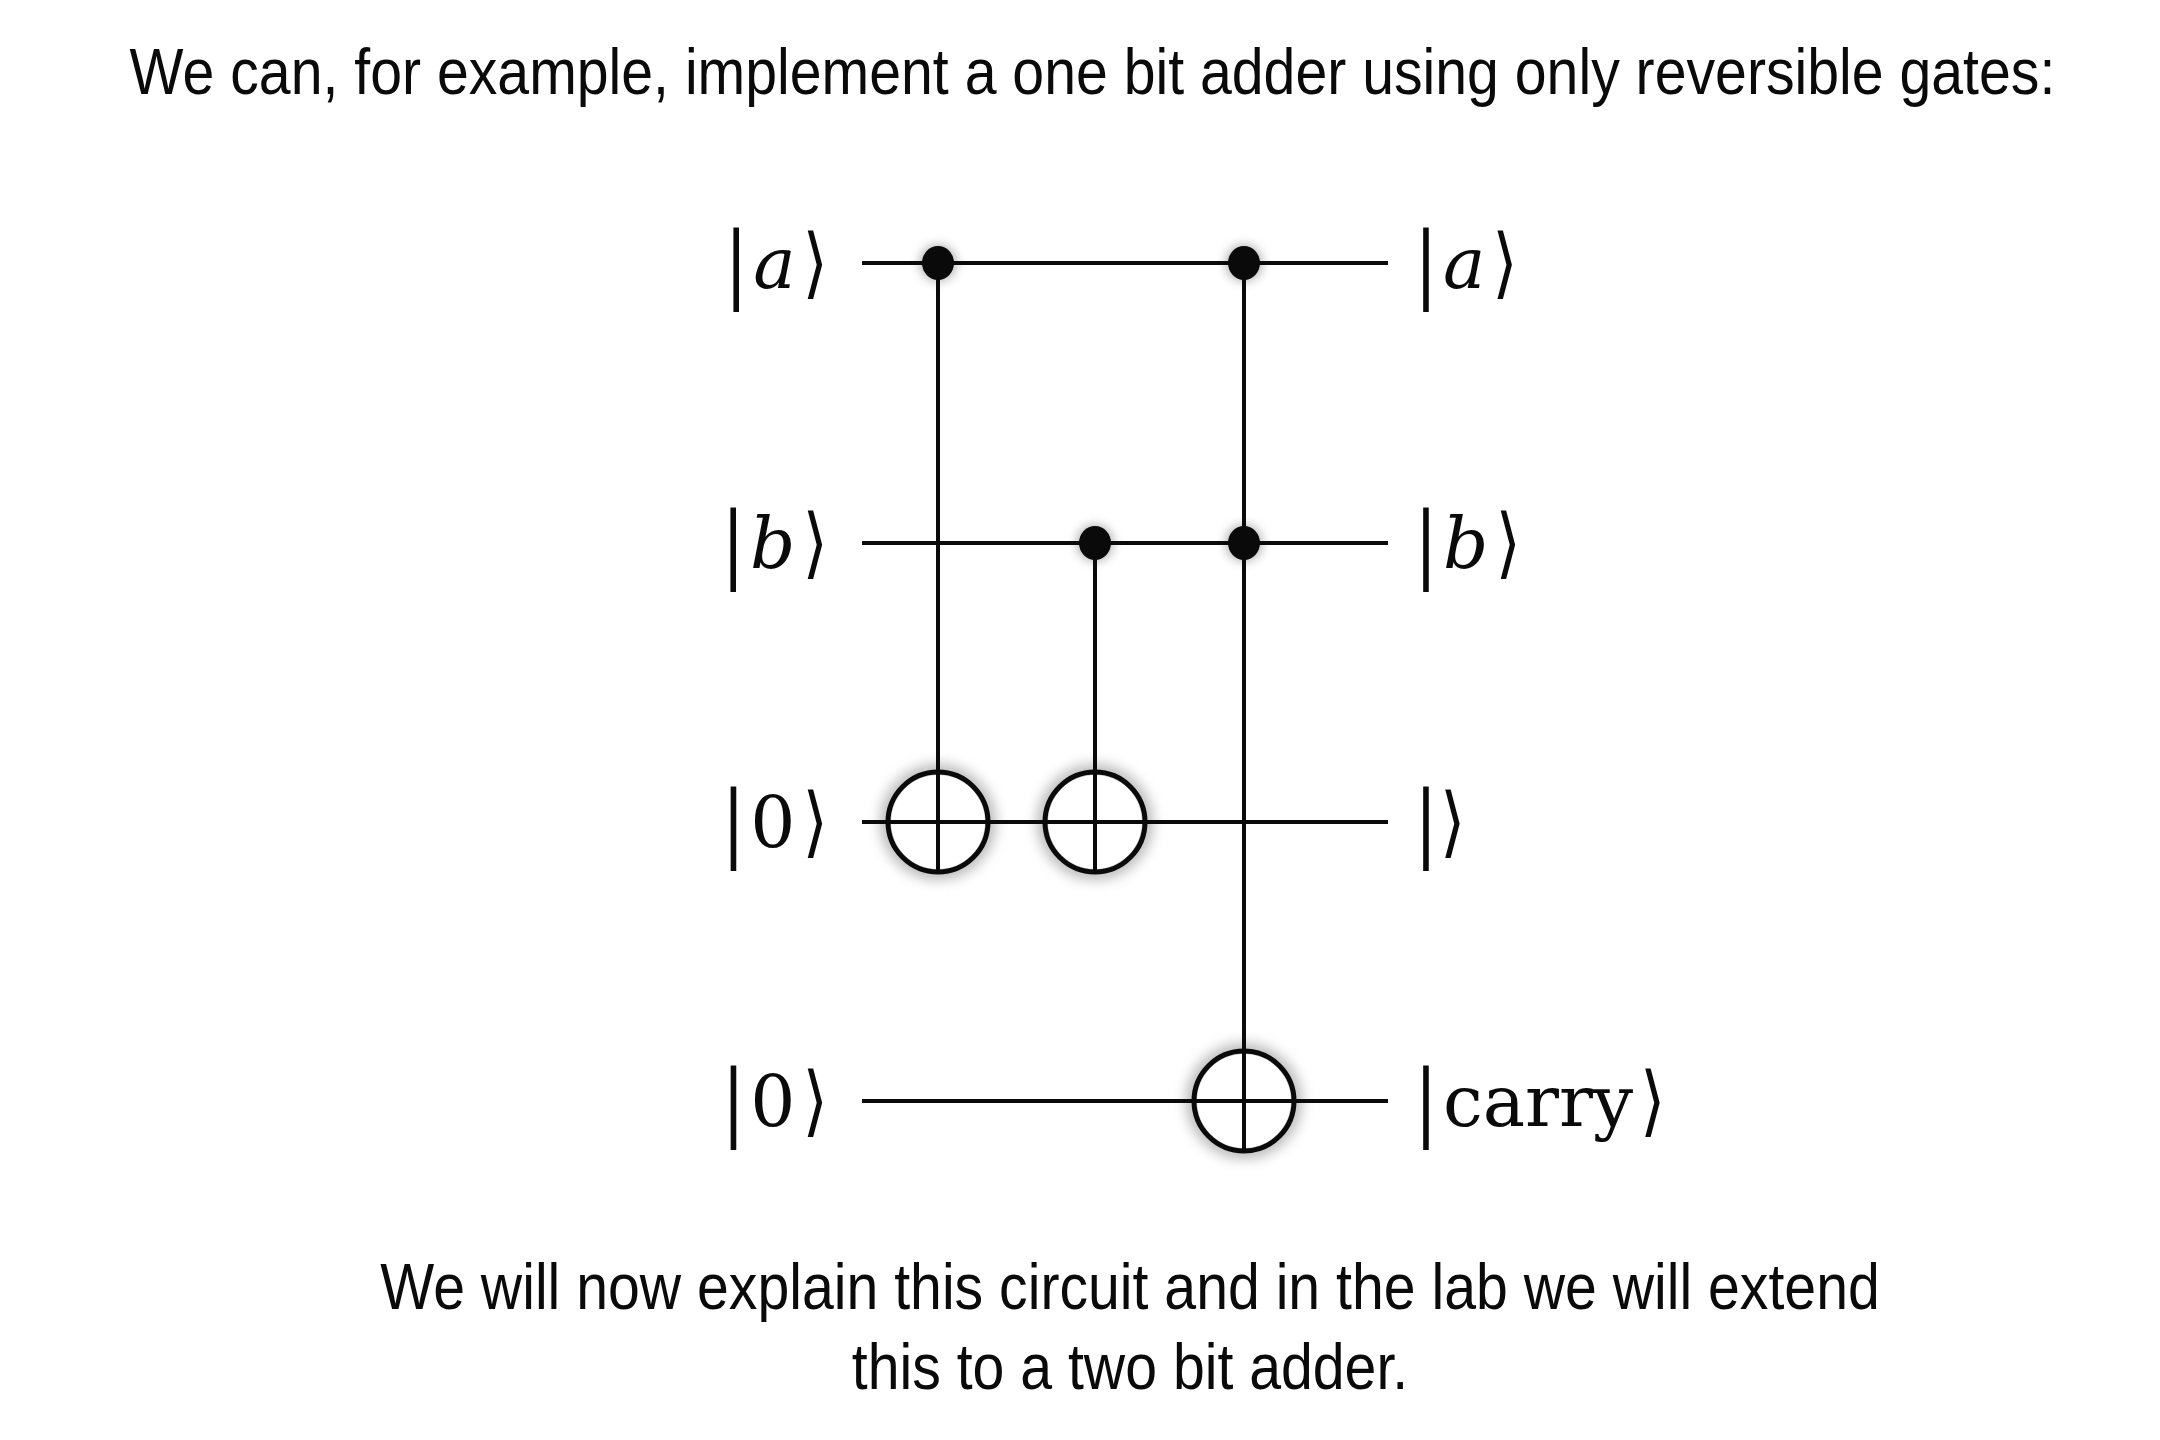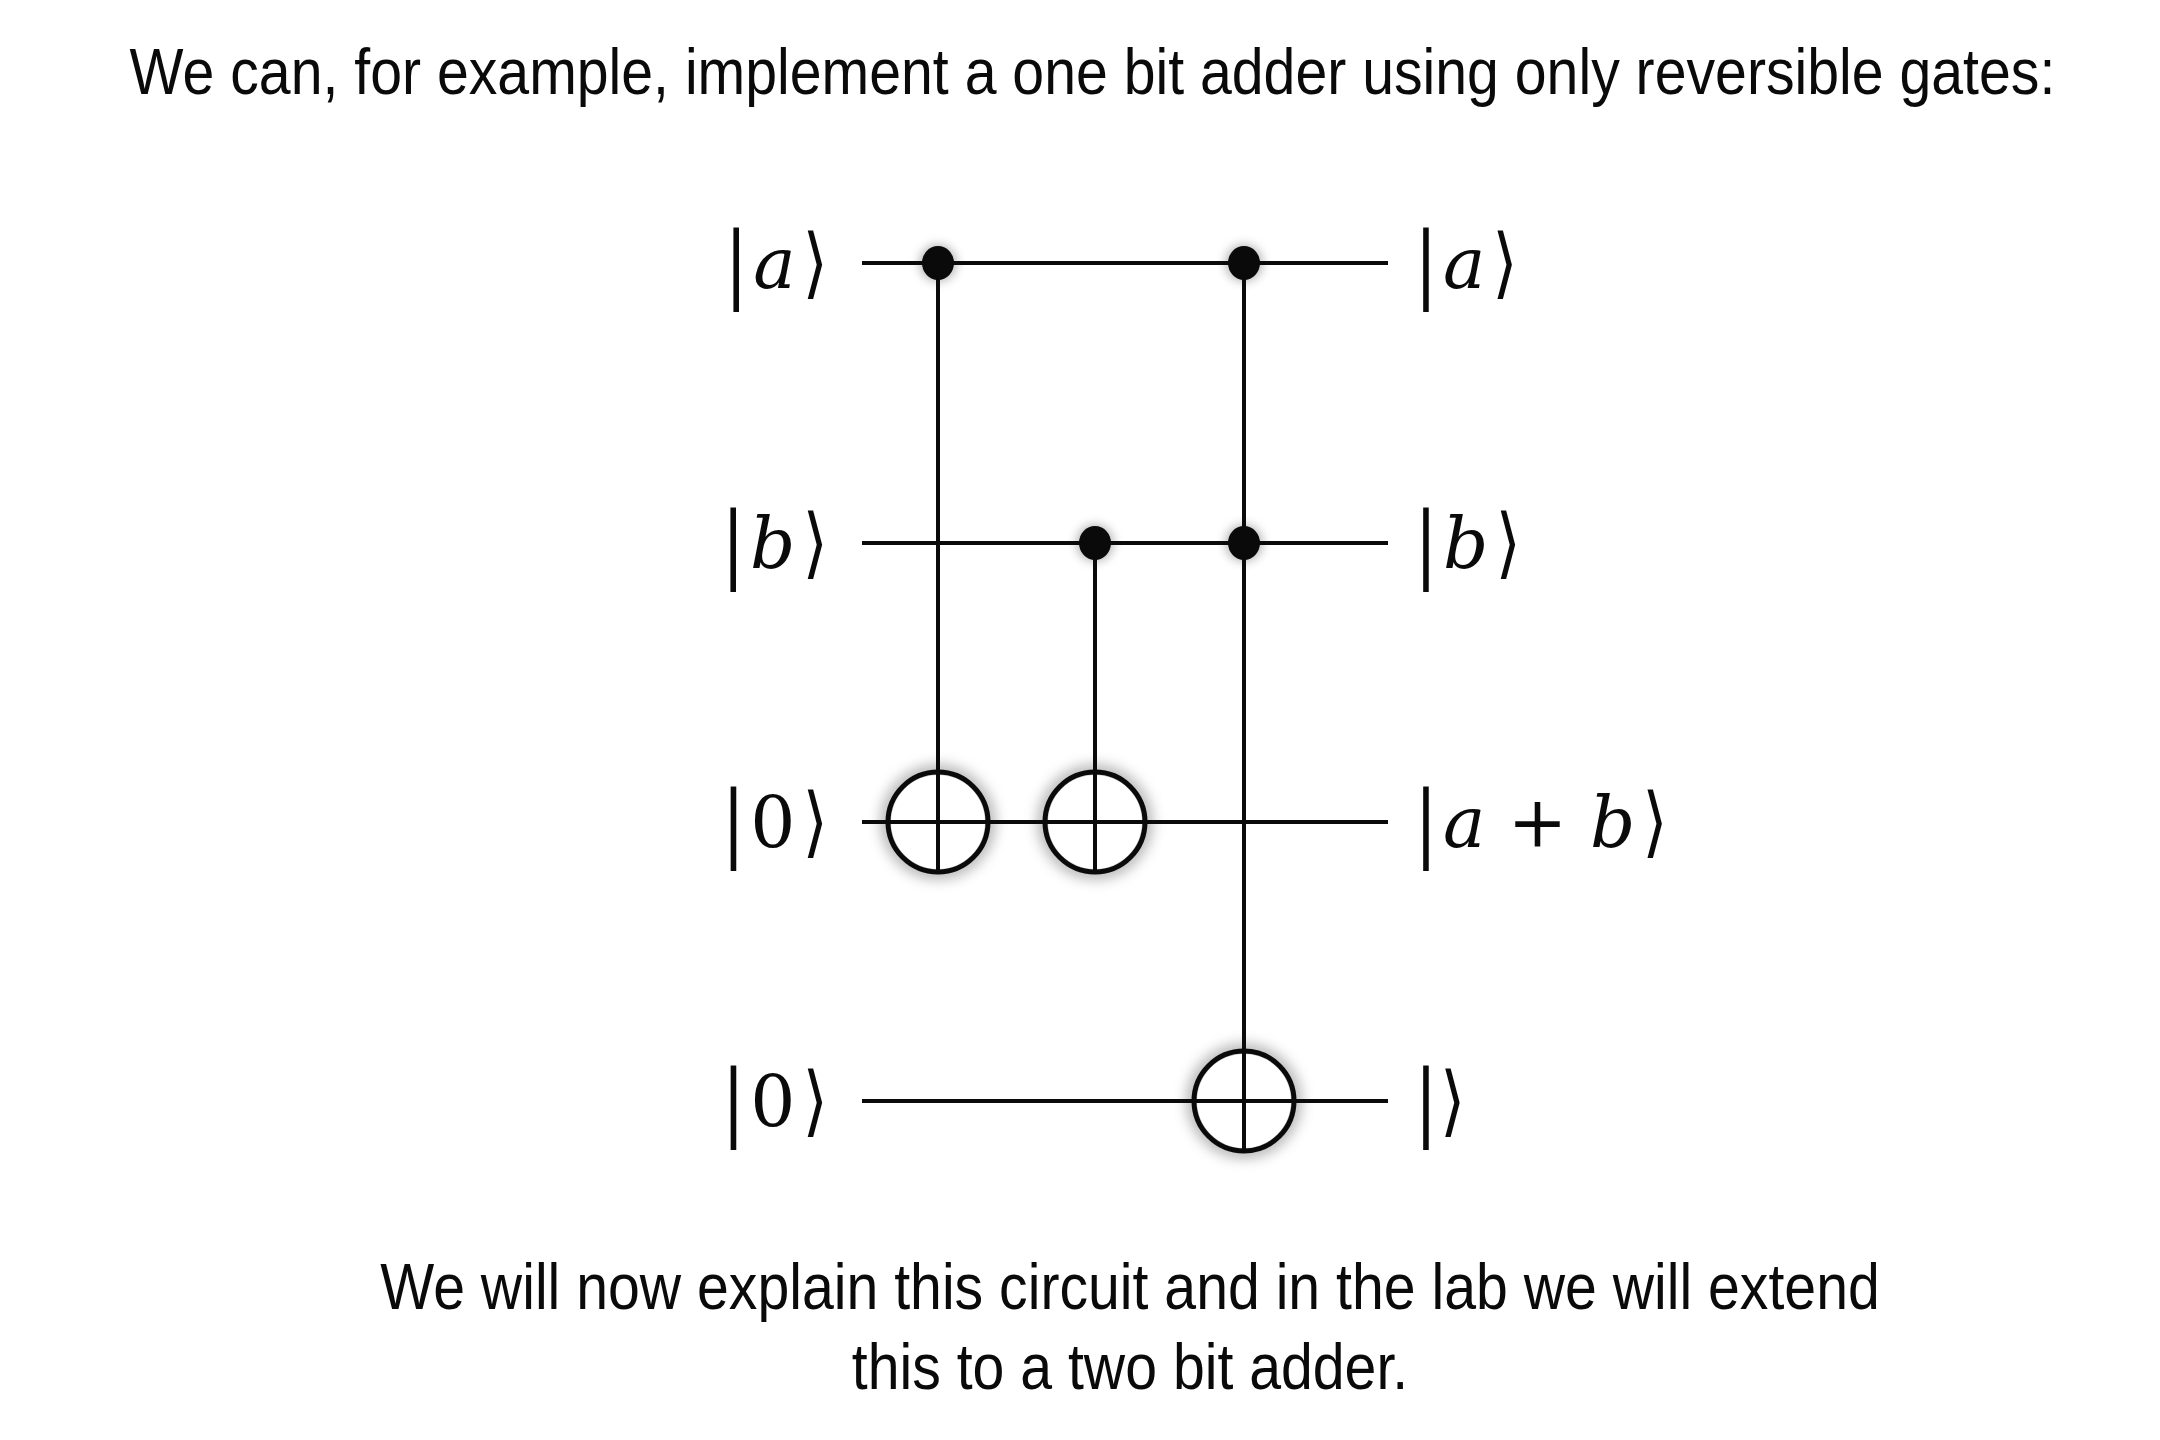--- a/index.html
+++ b/index.html
@@ -107,24 +107,24 @@
     <span class="kdelim bar">|</span><span class="kbody">0</span><span class="kdelim ang">⟩</span>
   </div>
 
   <div class="klabel" style="top:193px;left:1414px">
     <span class="kdelim bar">|</span><span class="kbody it">a</span><span class="kdelim ang">⟩</span>
   </div>
   <div class="klabel" style="top:473px;left:1414px">
     <span class="kdelim bar">|</span><span class="kbody it">b</span><span class="kdelim ang">⟩</span>
   </div>
   <div class="klabel" style="top:752px;left:1414px">
-    <span class="kdelim bar">|</span><span class="kbody it">a + b</span><span class="kdelim ang">⟩</span>
+    <span class="kdelim bar">|</span><span class="kdelim ang">⟩</span>
   </div>
   <div class="klabel" style="top:1031px;left:1414px">
-    <span class="kdelim bar">|</span><span class="kdelim ang">⟩</span>
+    <span class="kdelim bar">|</span><span class="kbody">carry</span><span class="kdelim ang">⟩</span>
   </div>
 
   <div class="footer">
     <span class="line">We will now explain this circuit and in the lab we will extend</span>
     <span class="line">this to a two bit adder.</span>
   </div>
 
 </div>
 
 </body></html>

